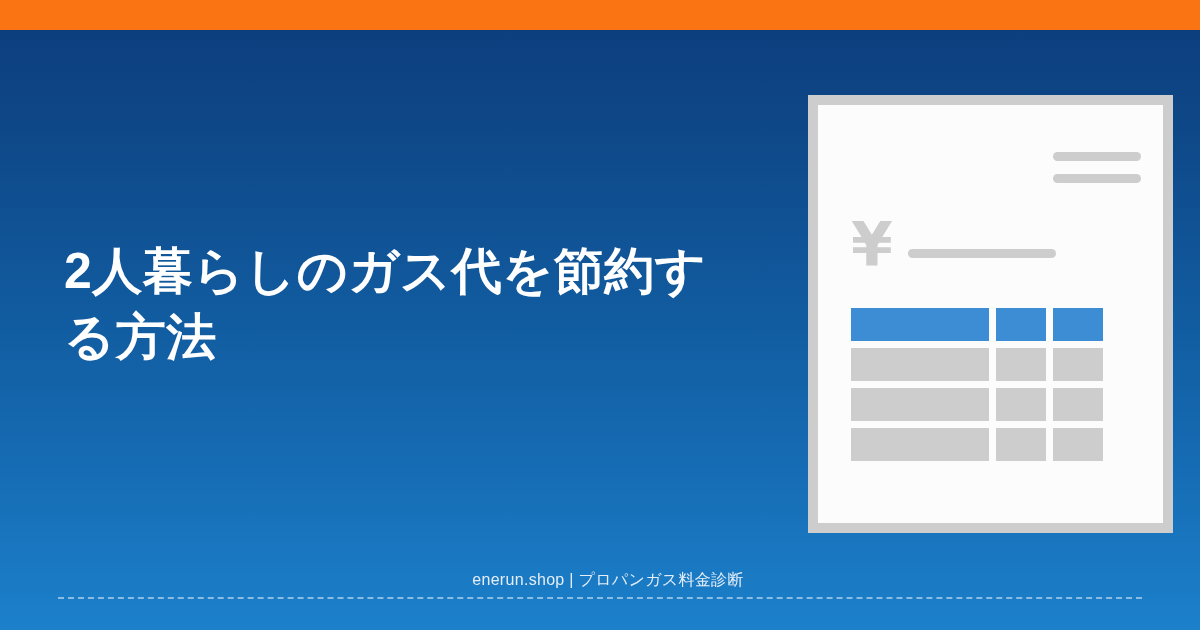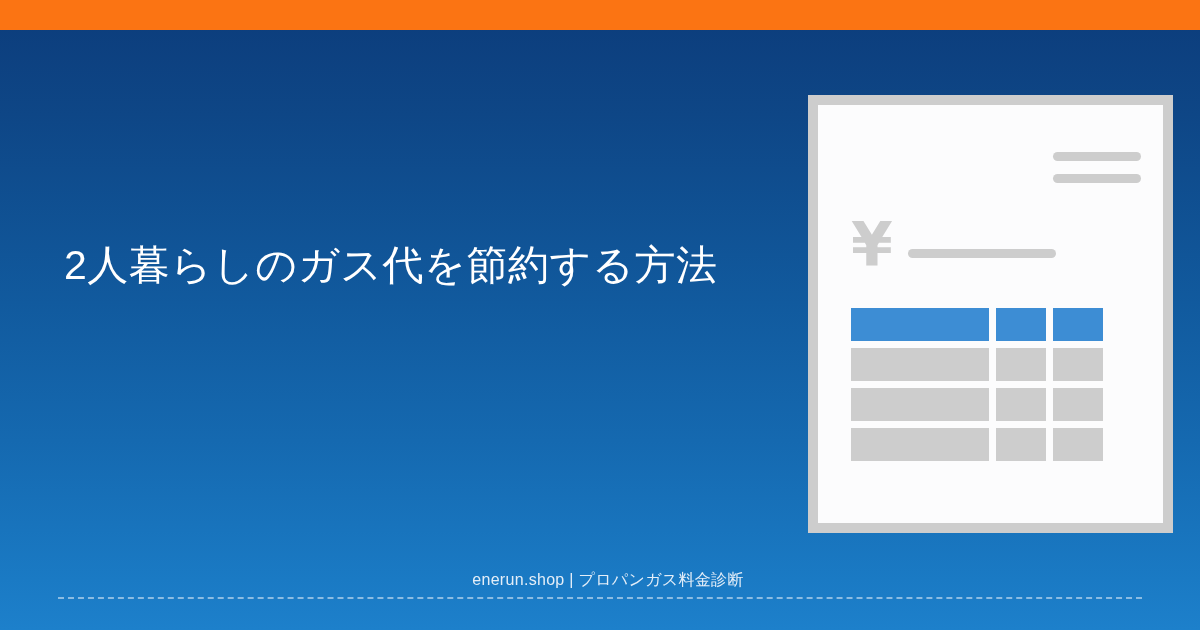--- a/index.html
+++ b/index.html
@@ -35,23 +35,23 @@
     background: #fb7413;
   }
 
   
   .headline {
     position: absolute;
     left: 64px;
     top: 238px;
     width: 660px;
     color: #ffffff;
-    font-size: 41px;
+    font-size: 50px;
     line-height: 1.32;
-    font-weight: 400;
+    font-weight: 700;
     letter-spacing: 0.5px;
     white-space: pre-wrap;
     word-break: break-all;
   }
 
   
   .doc-card {
     position: absolute;
     left: 808px;
     top: 95px;

